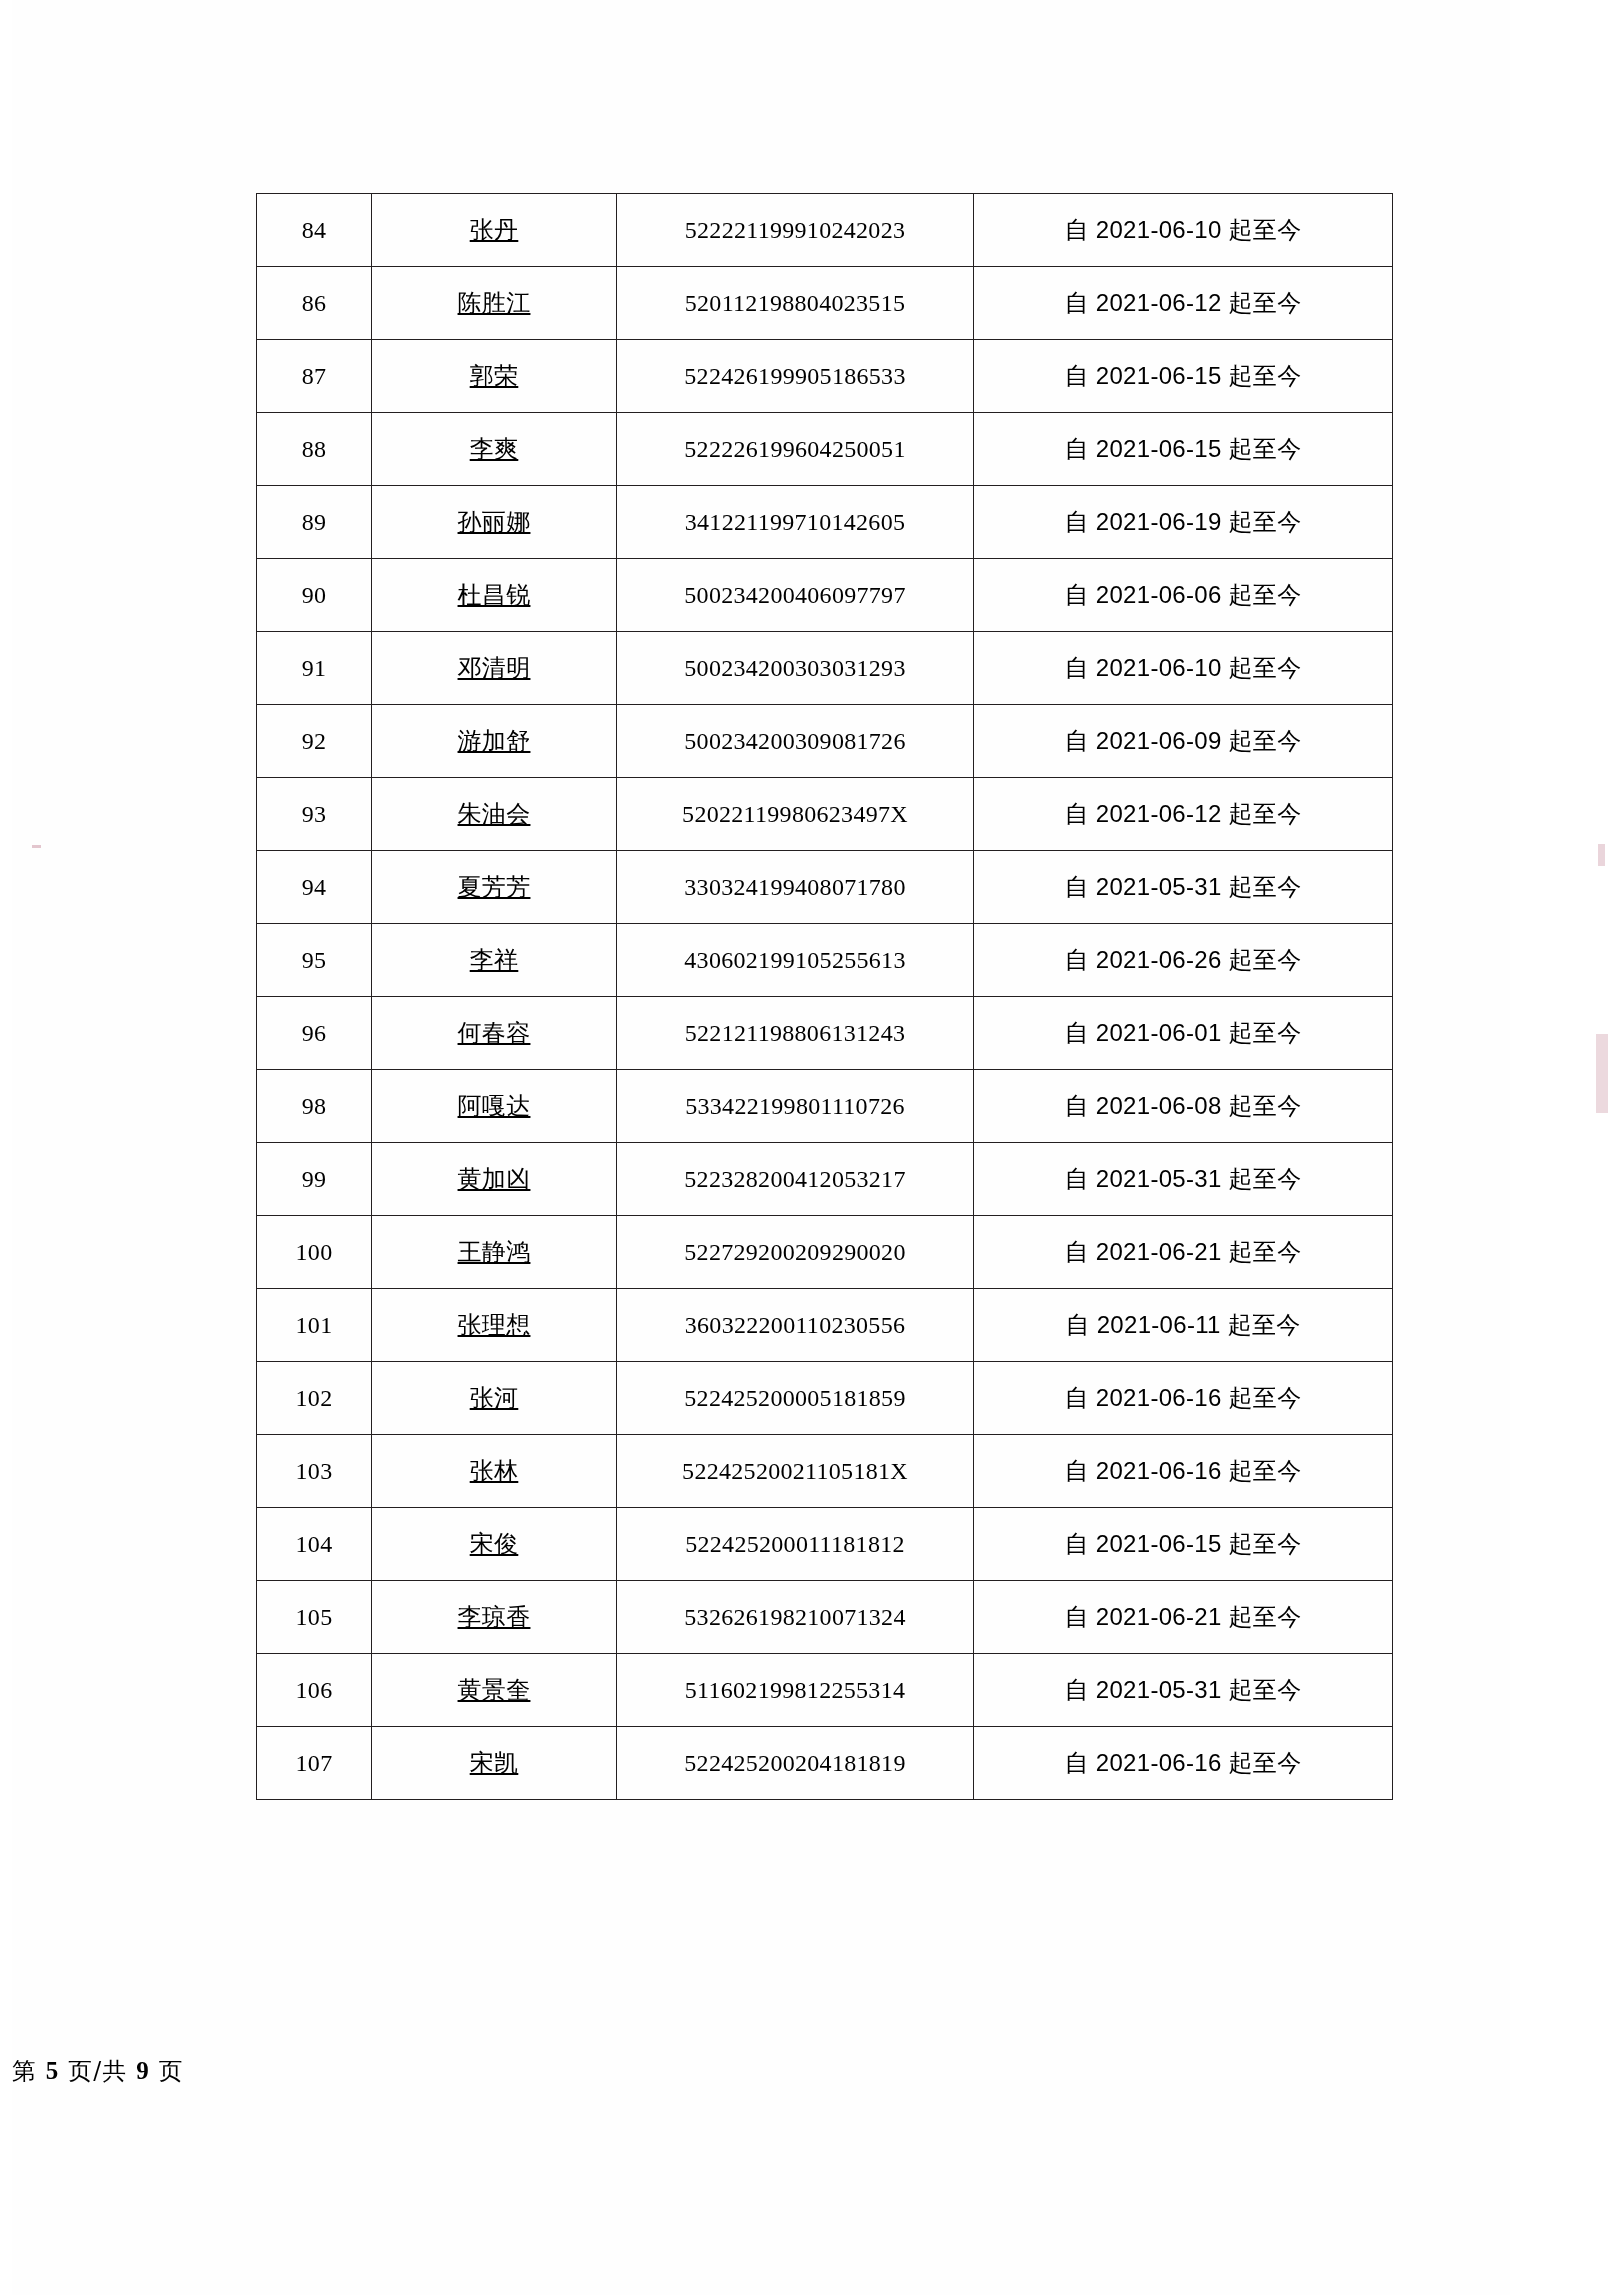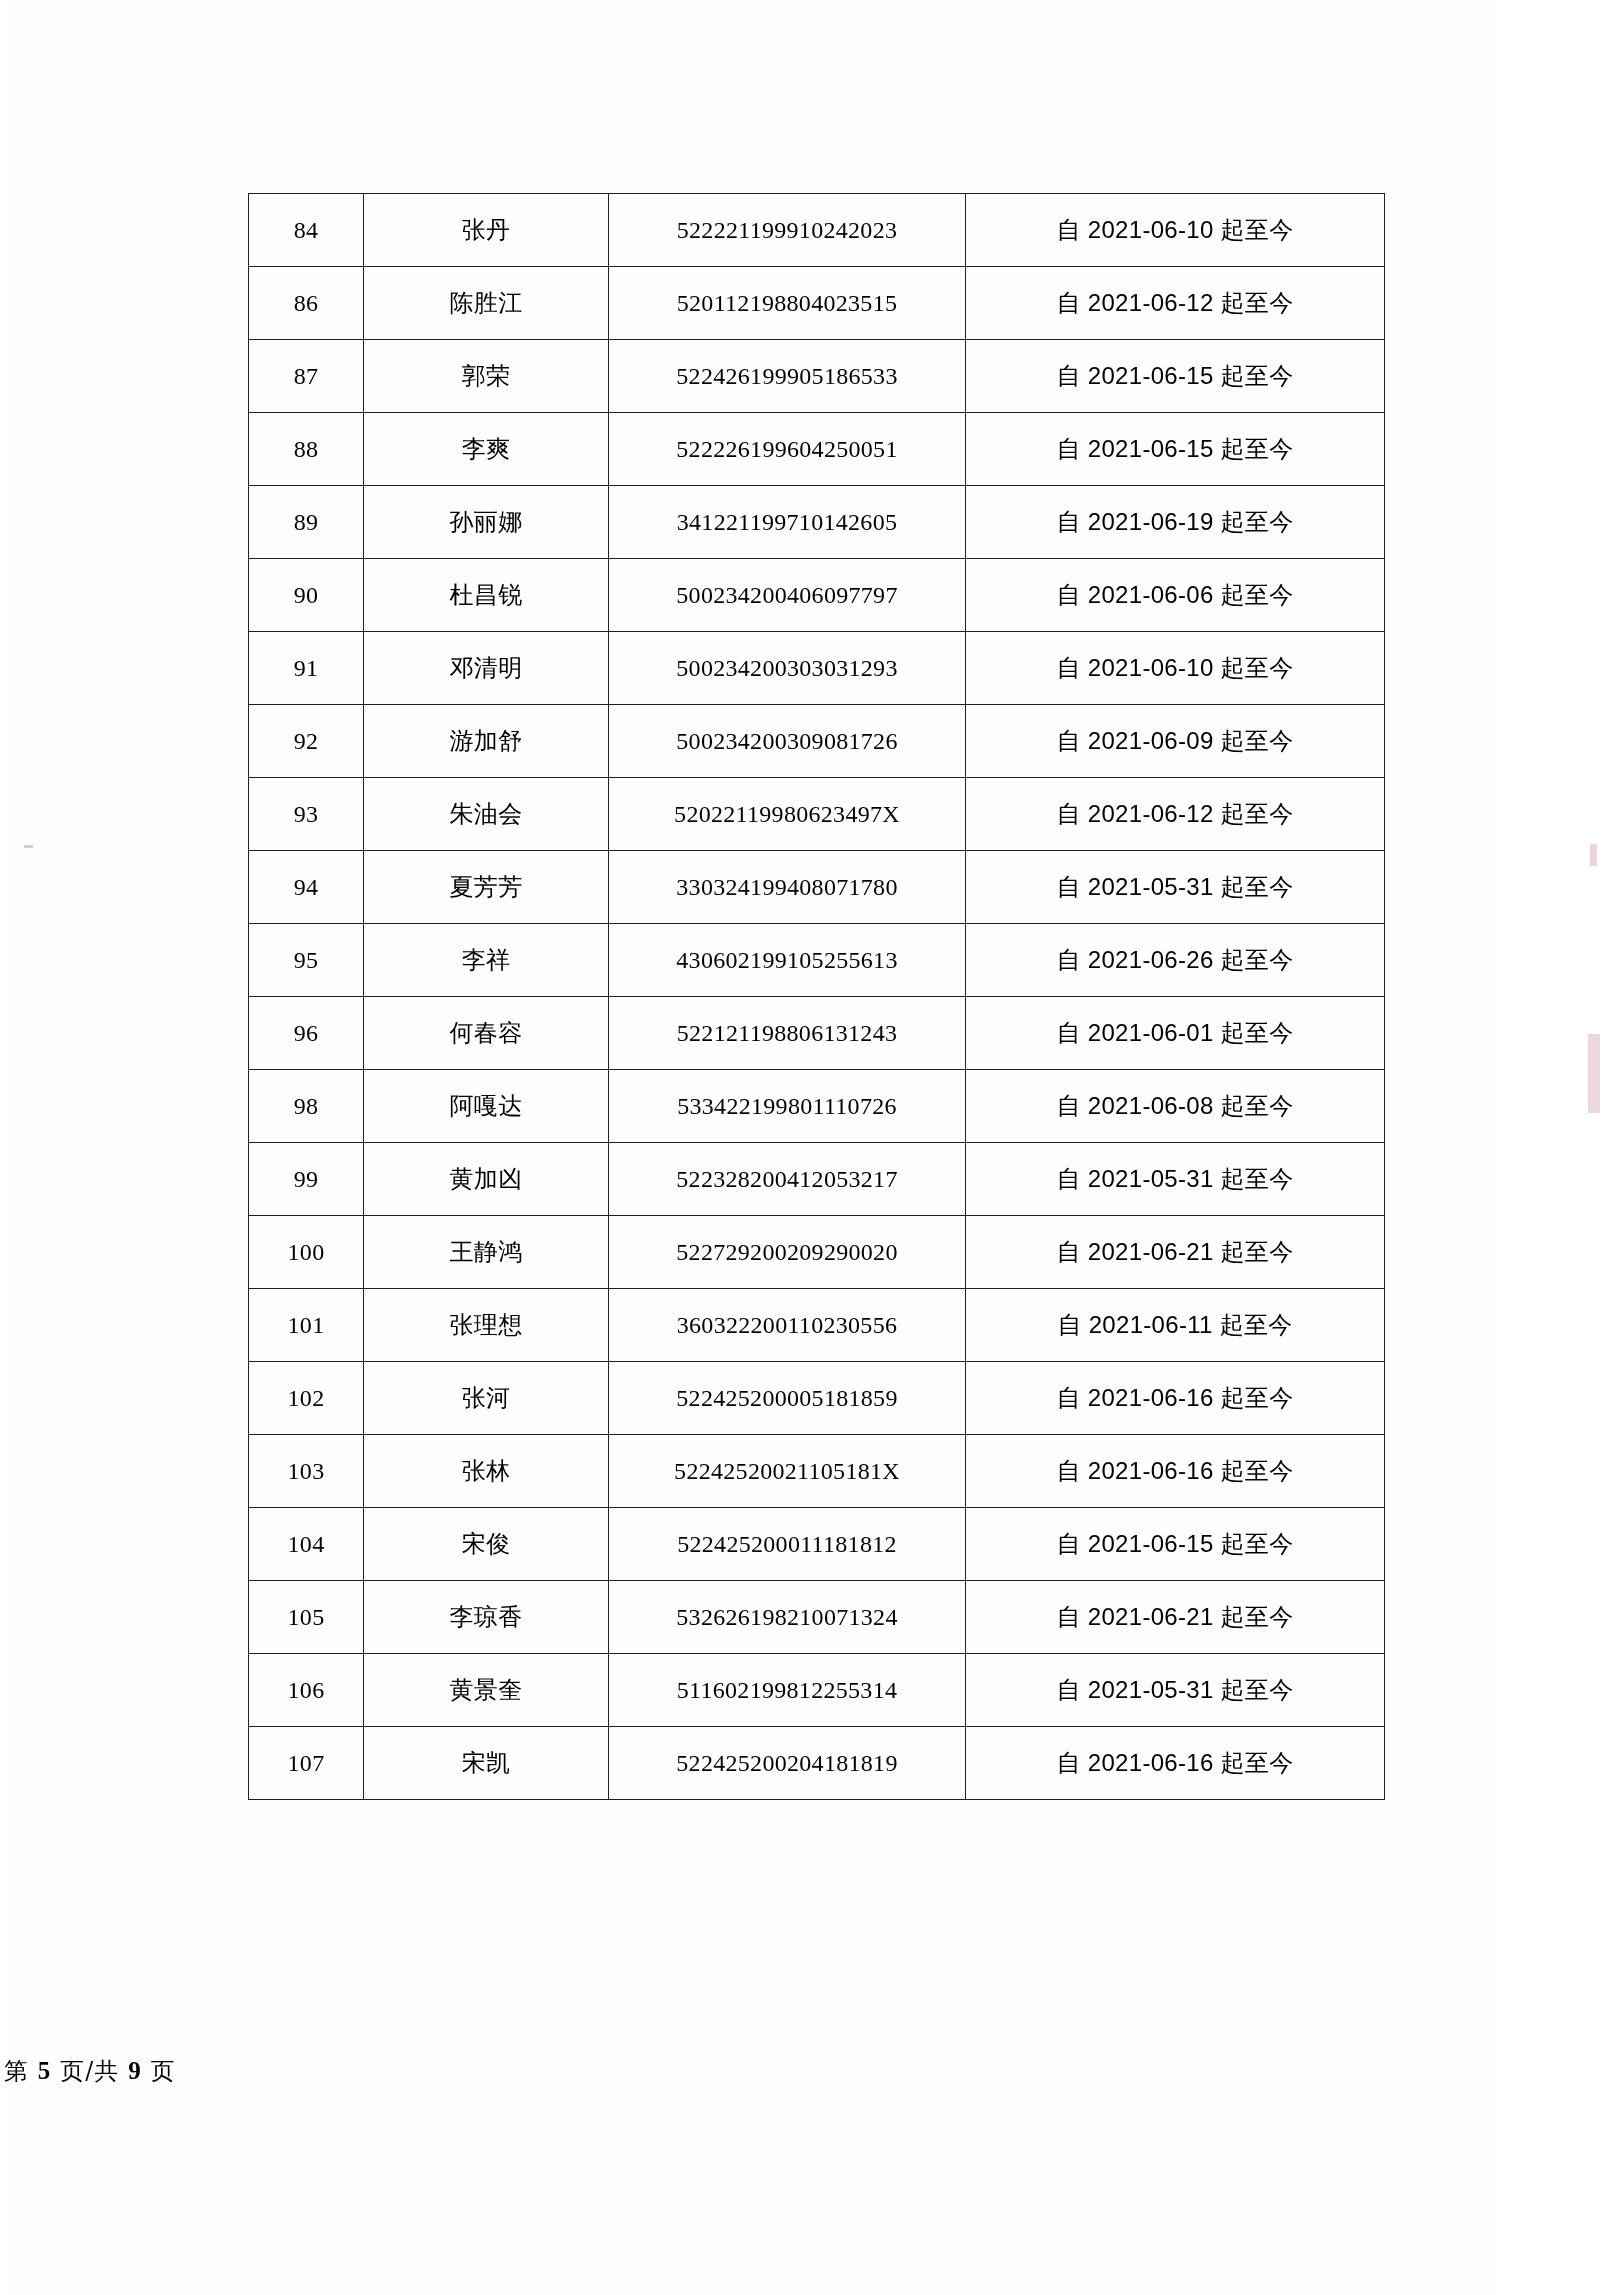--- a/index.html
+++ b/index.html
@@ -10,21 +10,21 @@
   body {
     width: 1623px;
     height: 2295px;
     position: relative;
     font-family: "Liberation Serif", "DejaVu Serif", serif;
     color: #000000;
     overflow: hidden;
   }
   .page {
     position: absolute;
-    left: 4px;
+    left: 12px;
     top: 0;
     width: 1498px;
     height: 2295px;
     background: #fefefe;
   }
   
   .speck {
     position: absolute;
     background: #d9b3bd;
     opacity: .75;
@@ -50,20 +50,21 @@
   .col-idx { width: 115px; }
   .col-name { width: 245px; }
   .col-id  { width: 357px; }
   .col-period { width: 419px; }
 
   .cell-idx { font-family: "Liberation Serif", serif; font-size: 23.6px; }
   .cell-name {
     font-family: "DejaVu Serif", "Liberation Serif", serif;
     font-size: 25px;
     letter-spacing: 1.3px;
+    text-decoration: underline;
   }
   .cell-id {
     font-family: Liberation Serif, serif;
     font-size: 24px;
     letter-spacing: 0.3px;
   }
   .cell-period {
     font-family: Liberation Sans, sans-serif;
     font-size: 23.6px;
     letter-spacing: 0.7px;

